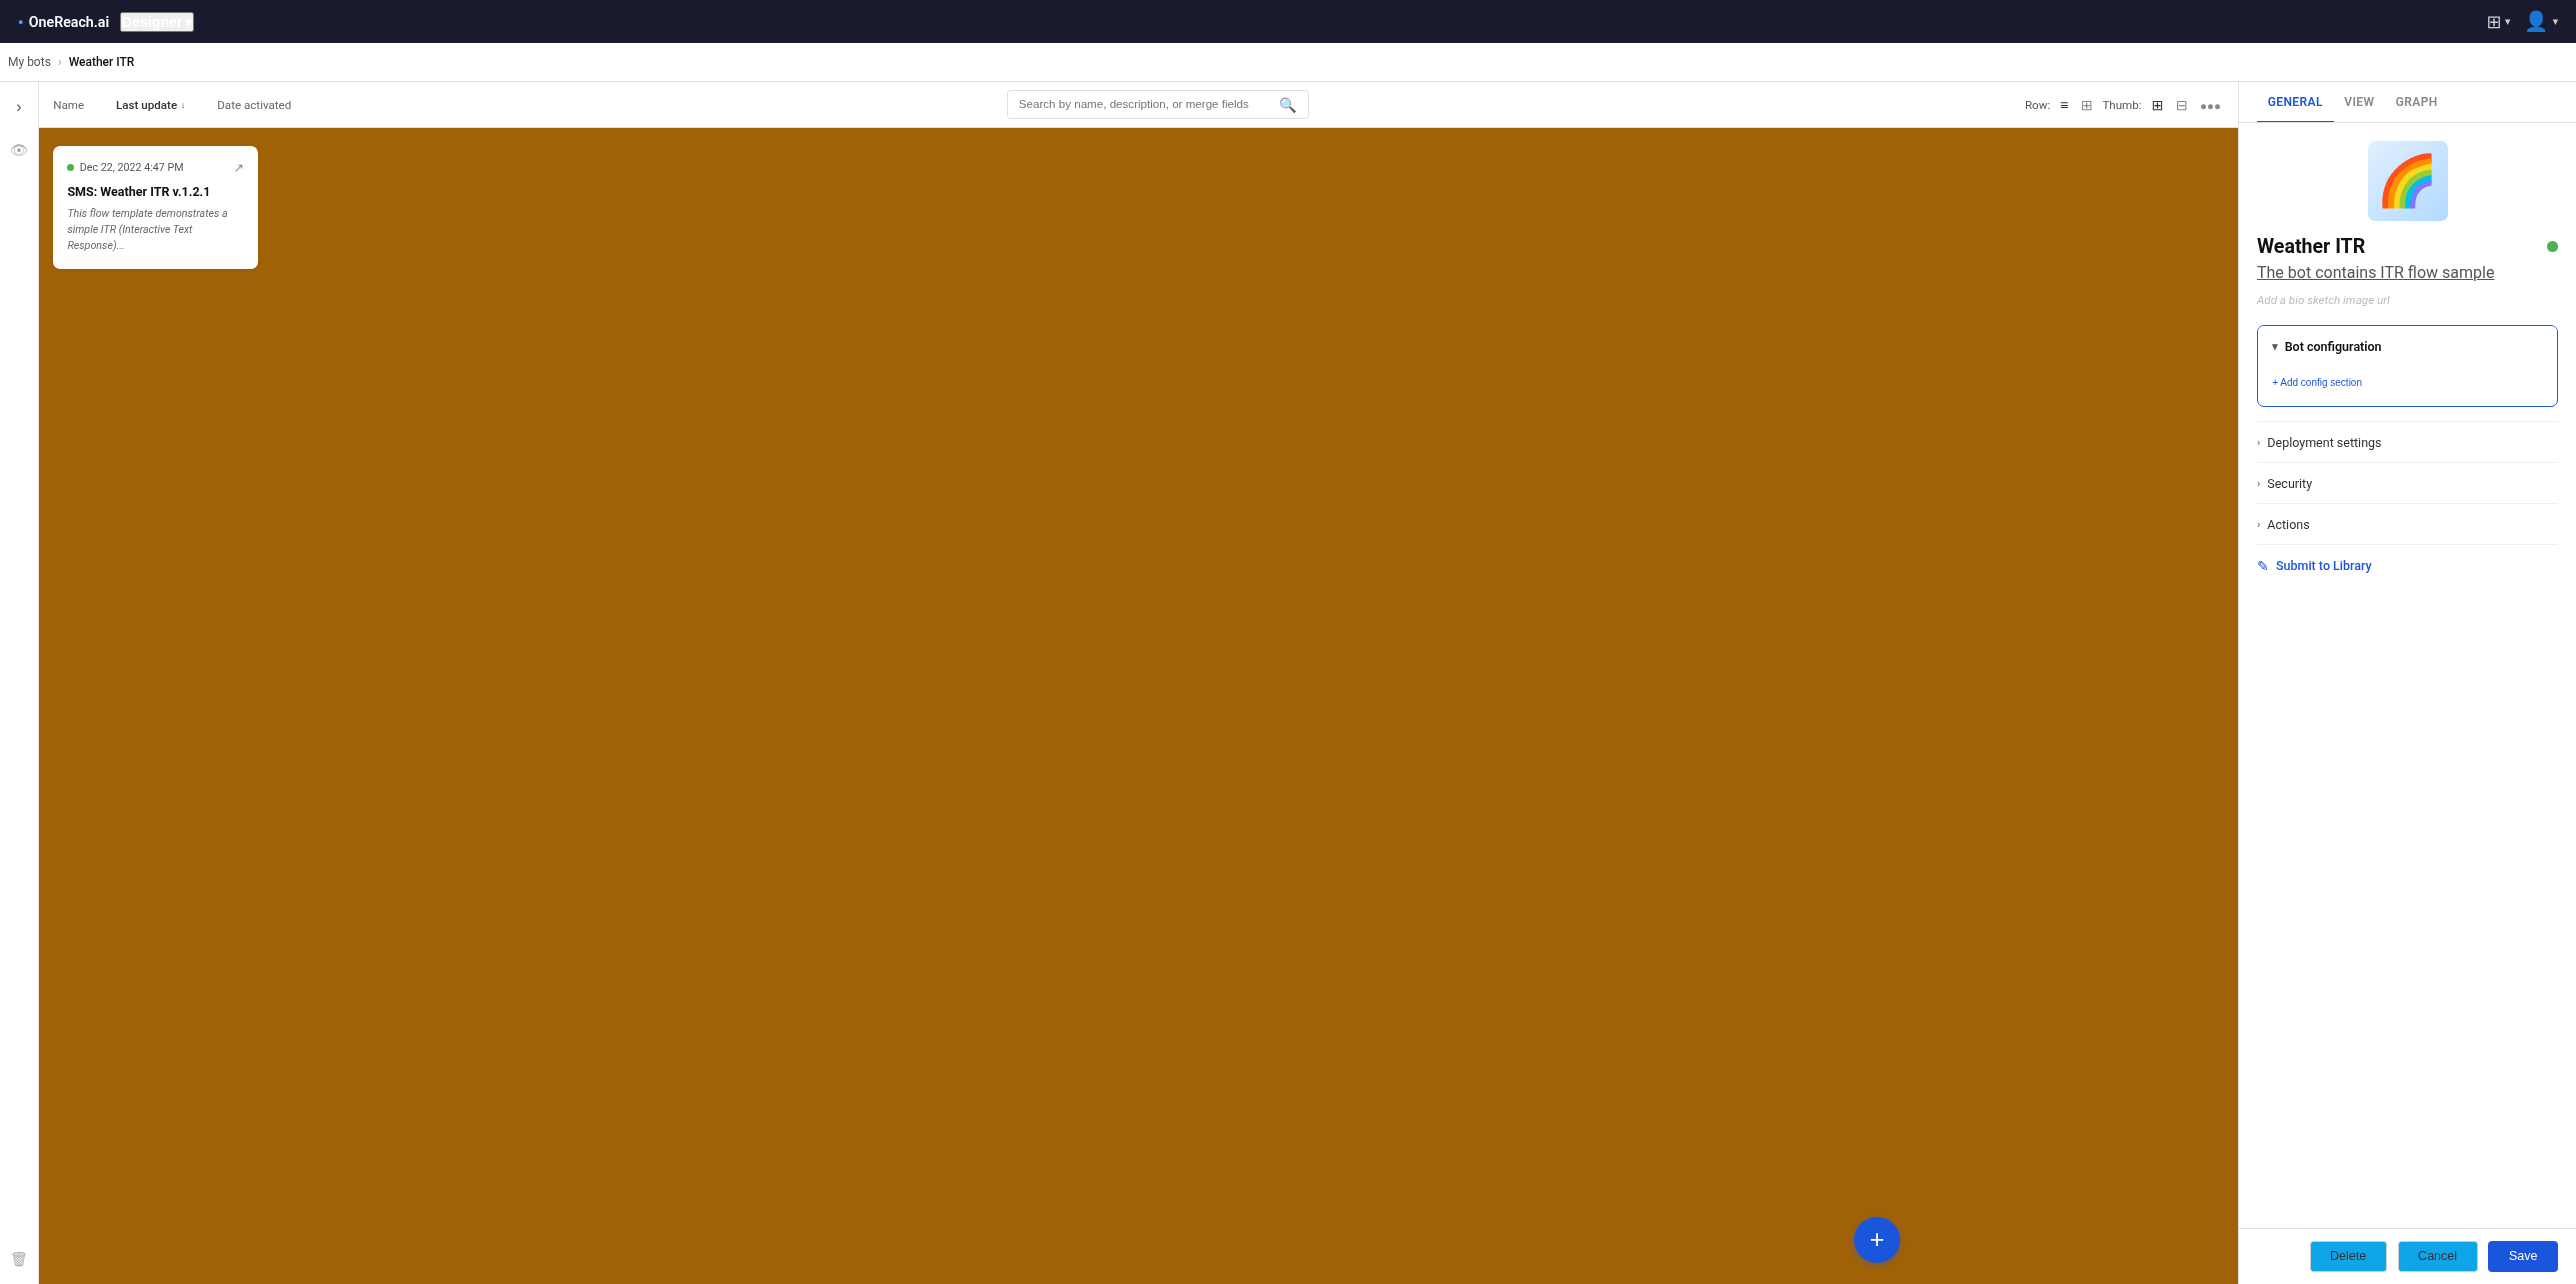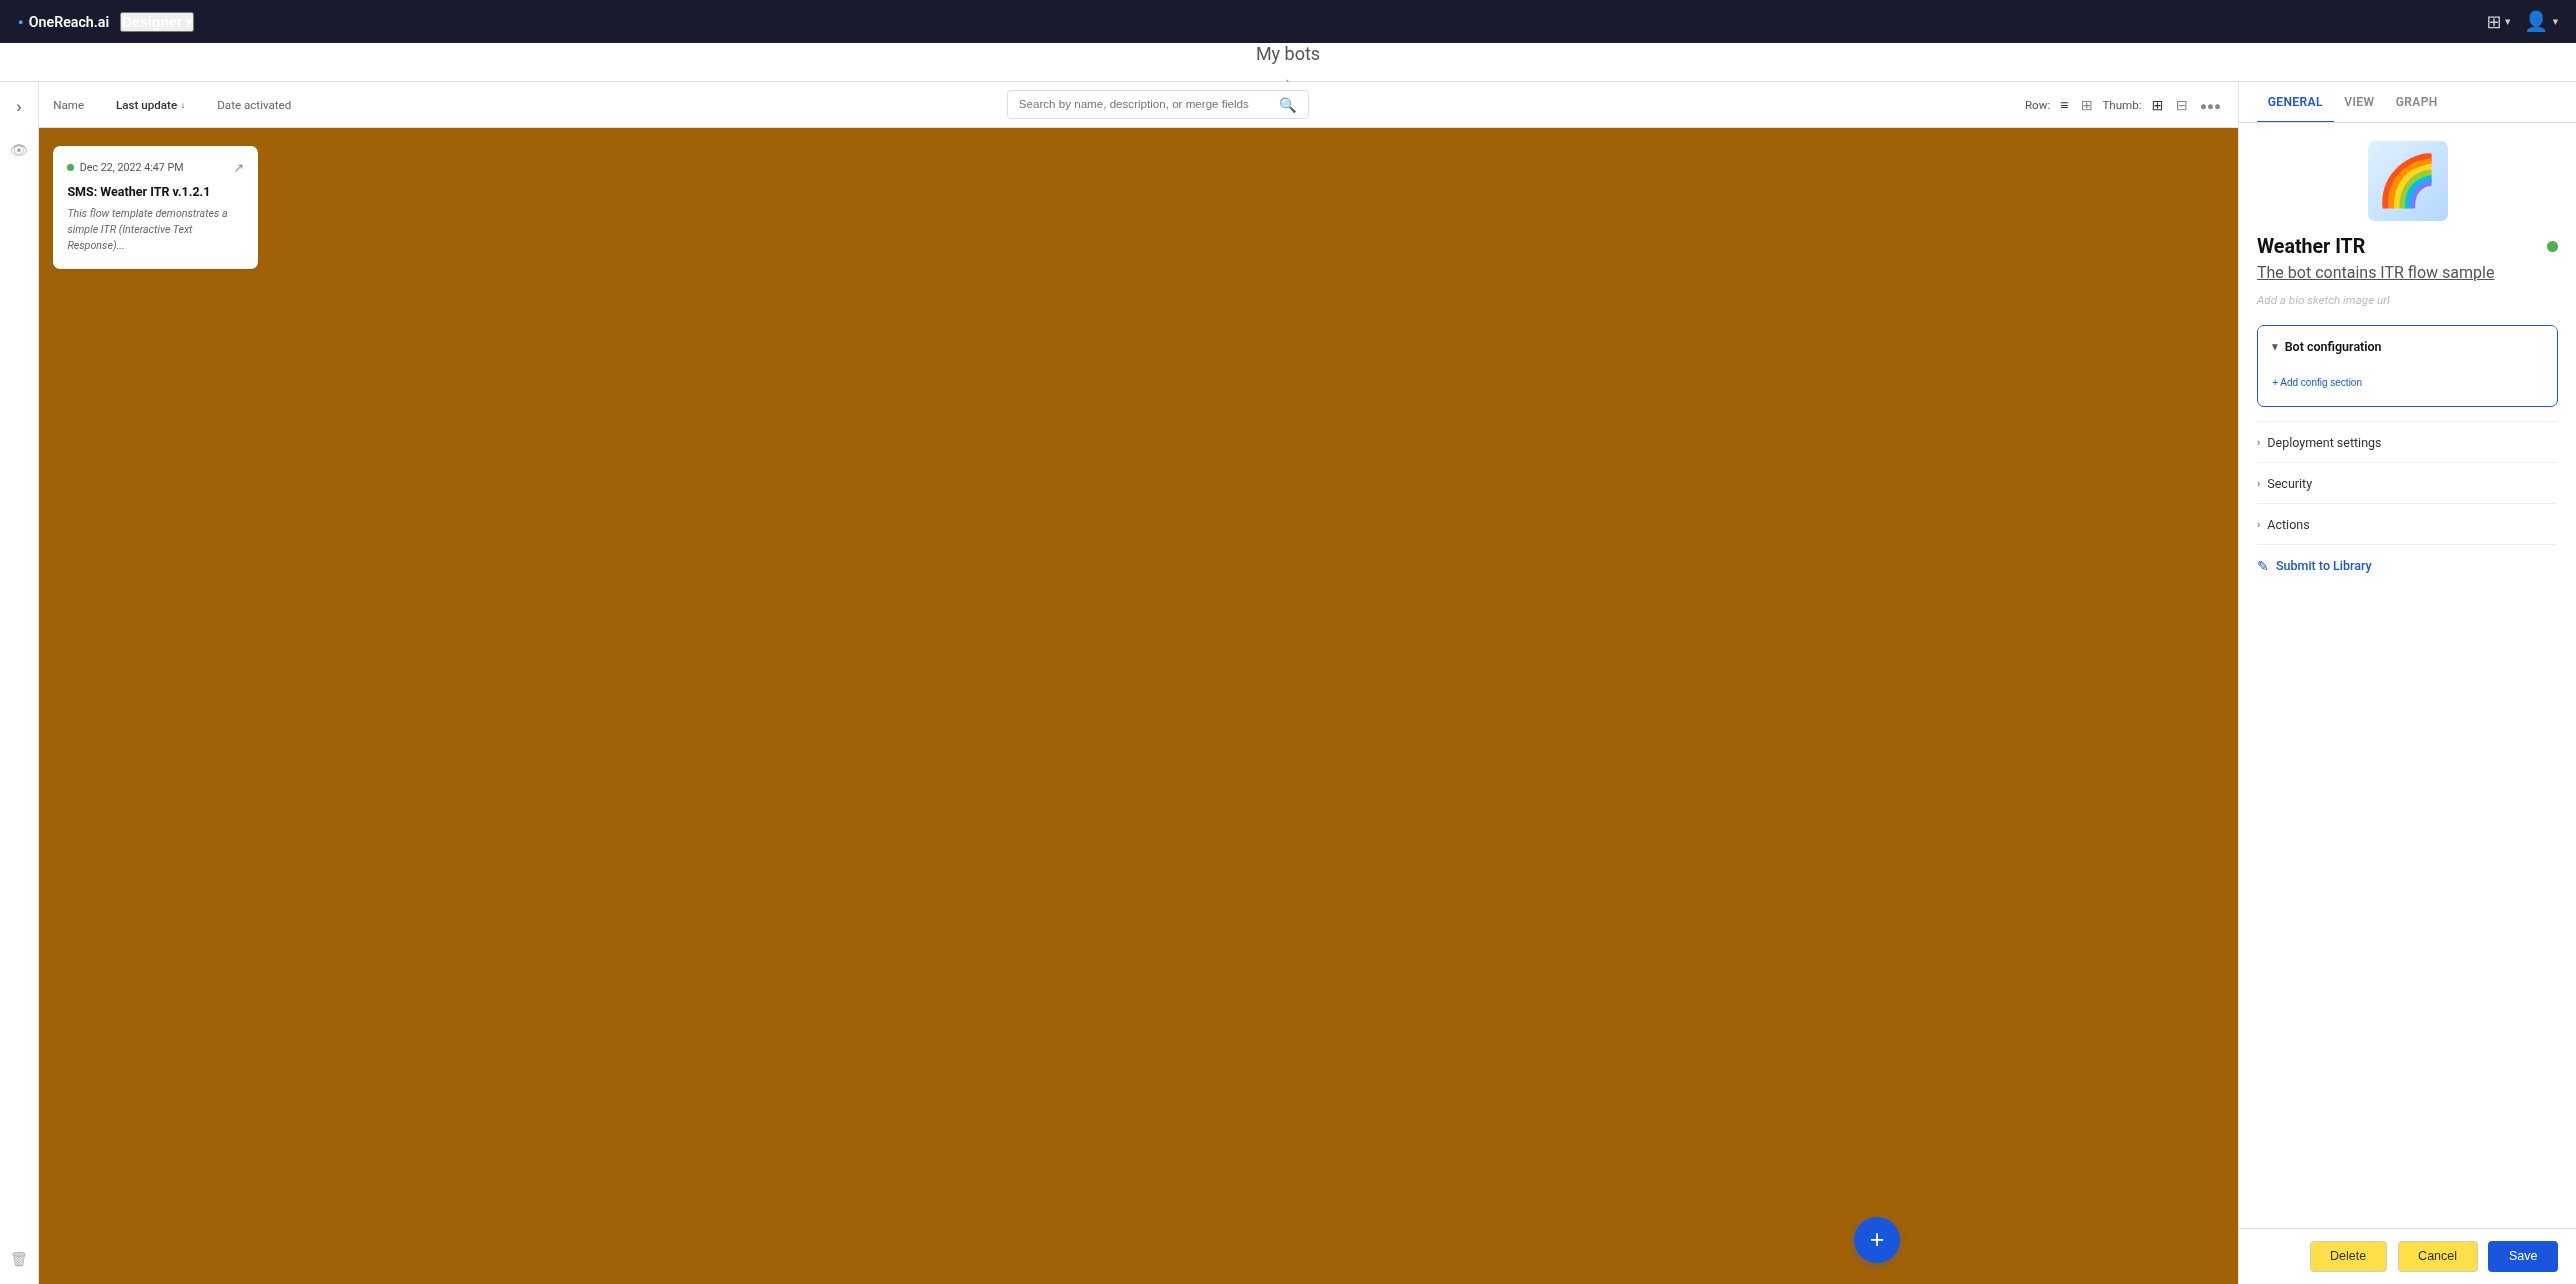--- a/index.html
+++ b/index.html
@@ -13,21 +13,21 @@
     .top-nav-left { display: flex; align-items: center; gap: 10.7px; }
     .brand { font-size: 14.2px; font-weight: 600; color: #fff; display: flex; align-items: center; gap: 3.6px; }
     .designer-btn { font-size: 14.2px; font-weight: 700; color: #fff; display: flex; align-items: center; gap: 3.6px; cursor: pointer; }
     .top-nav-right { display: flex; align-items: center; gap: 14.2px; }
     .icon-btn { background: none; border: none; color: #ccc; cursor: pointer; display: flex; align-items: center; gap: 3.6px; font-size: 18px; }
 
     
     .breadcrumb {
       display: flex; align-items: center; gap: 7.1px;
       background: #fff; border-bottom: 0.9px solid #e0e0e0;
-      padding: 0 8px; height: 39px; font-size: 18px; flex-direction: column;
+      padding: 0 8px; height: 39px; font-size: 12px;
     }
     .breadcrumb-link { color: #555; cursor: pointer; }
     .breadcrumb-sep { color: #999; }
     .breadcrumb-current { color: #111; font-weight: 500; }
 
     
     .main-layout { display: flex; height: calc(100vh - 82px); }
 
     
     .left-sidebar {
@@ -171,21 +171,21 @@
     }
     .submit-icon { font-size: 14.2px; }
 
     
     .panel-footer {
       display: flex; align-items: center; justify-content: flex-end; gap: 10.7px;
       padding: 12.5px 18px; border-top: 0.9px solid #e0e0e0; background: #fff;
     }
     .footer-btn {
       padding: 7.1px 19.6px; border-radius: 3.6px; font-size: 12.5px; font-weight: 500;
-      cursor: pointer; border: 0.9px solid #ccc; background: #fde047; color: #333;
+      cursor: pointer; border: 0.9px solid #ccc; background: #0ea5e9; color: #333;
     }
     .footer-btn.primary {
       background: #1a56db; color: #fff; border-color: #1a56db;
     }
 
     
     ::-webkit-scrollbar { width: 5.3px; }
     ::-webkit-scrollbar-track { background: #f0f0f0; }
     ::-webkit-scrollbar-thumb { background: #ccc; border-radius: 2.7px; }
   </style>

